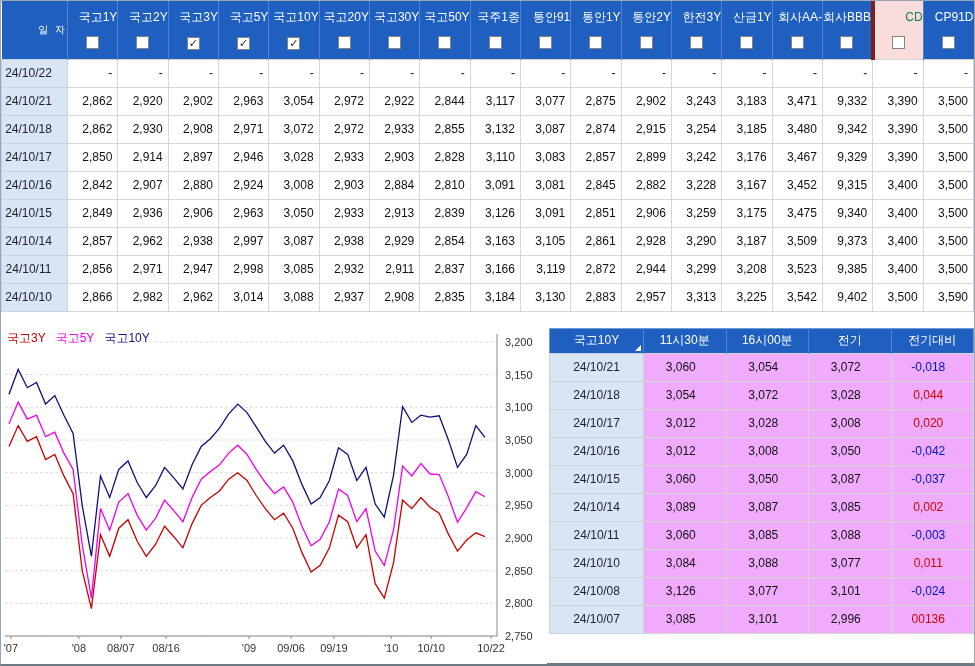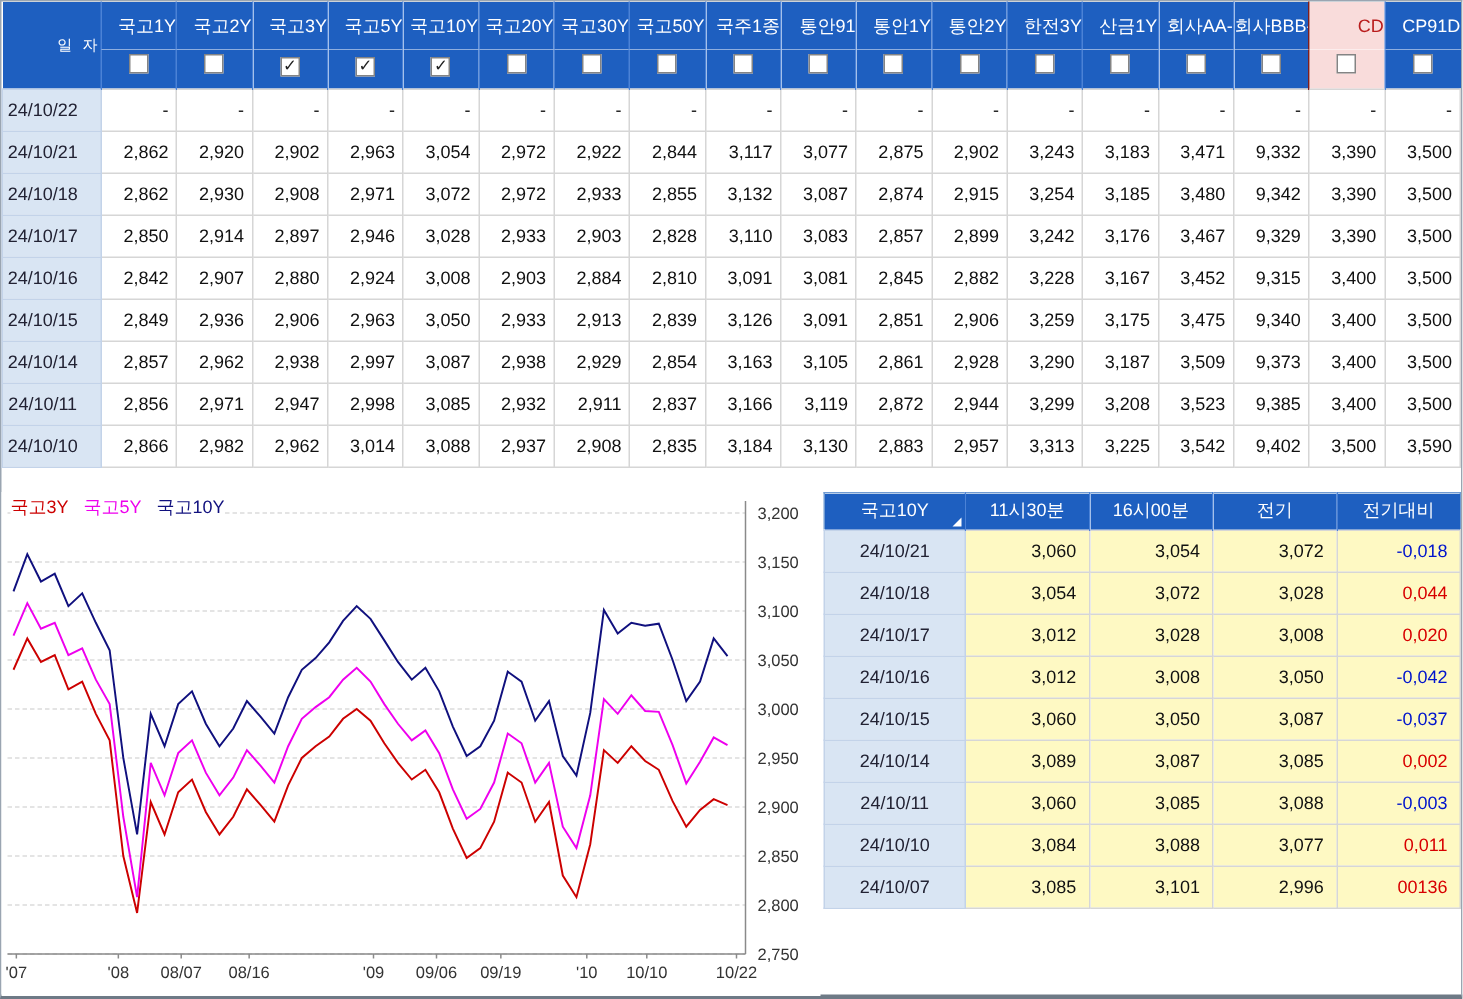--- a/index.html
+++ b/index.html
@@ -7,36 +7,36 @@
   body{font-family:"Liberation Sans","DejaVu Sans",sans-serif;font-size:12px;color:#111;overflow:hidden}
   .frame{width:975px;height:666px;background:#fff;border:1px solid #9aa5b1;border-bottom:3px solid #6e7a86}
 
   
   table{border-collapse:collapse;table-layout:fixed}
   .main-table{width:973px}
   .main-table th{background:#1e5fc0;color:#fff;font-weight:normal;font-size:12px;border-left:1px solid #4b82d6;overflow:hidden;white-space:nowrap}
   .main-table th.date-h{width:66px;border-left:none;font-size:10px;letter-spacing:2px}
   .main-table tr.labels th{height:32px;vertical-align:middle;text-align:right}
   .main-table tr.checks th{height:26px;text-align:center;vertical-align:top;padding-top:3px}
-  .main-table th.hl{background:#f9dcdb;color:#b91c1c;border-left:1px solid #7f1d1d}
+  .main-table th.hl{background:#f9dcdb;color:#15803d;border-left:4px solid #7f1d1d}
   .cb{display:inline-block;width:13px;height:13px;background:#fff;border:1px solid #848484;line-height:11px;font-size:11px;font-weight:bold;color:#222;text-align:center}
   .main-table td{height:28px;border:1px solid #d6d6d6;background:#fff;text-align:right;padding-right:5px;overflow:hidden;white-space:nowrap}
   .main-table td.date{background:#d9e5f3;border-color:#c3d3e9;text-align:center;padding-right:12px;color:#223}
 
   
   .bottom{display:flex;margin-top:16px;height:336px}
   .chart-panel{position:relative;width:546px;height:336px;background:#fff}
   .legend{position:absolute;top:2px;left:6px;display:flex;gap:10px;font-size:12px;background:#fff;z-index:2}
   .legend-item{font-weight:normal}
 
   
   .detail-table{width:425px;margin-left:2px;border:1px solid #6f9ad2;align-self:flex-start}
   .detail-table th{background:#1e5fc0;color:#fff;font-weight:normal;height:25px;border-left:1px solid #4b82d6;position:relative;overflow:hidden;white-space:nowrap;text-align:center}
   .detail-table th:first-child{border-left:none}
-  .detail-table td{height:28px;border:1px solid #d6d6d6;background:#fef9c3;text-align:right;padding-right:8px;overflow:hidden;white-space:nowrap}
+  .detail-table td{height:28px;border:1px solid #d6d6d6;background:#f0abfc;text-align:center;padding-right:8px;overflow:hidden;white-space:nowrap}
   .detail-table td.date{background:#d9e5f3;border-color:#c3d3e9;text-align:center;padding-right:0;color:#223}
   .detail-table td.neg{color:#0014cc}
   .detail-table td.pos{color:#d80000}
   .sort-tri{position:absolute;right:2px;bottom:2px;width:0;height:0;border-left:6px solid transparent;border-bottom:6px solid #ffffff}
 </style>
 </head>
 <body>
 
 <div class="frame">
 
@@ -418,20 +418,27 @@
             <td class="val neg">-0,003</td>
           </tr>
           <tr>
             <td class="date">24/10/10</td>
             <td class="val">3,084</td>
             <td class="val">3,088</td>
             <td class="val">3,077</td>
             <td class="val pos">0,011</td>
           </tr>
           <tr>
+            <td class="date">24/10/08</td>
+            <td class="val">3,126</td>
+            <td class="val">3,077</td>
+            <td class="val">3,101</td>
+            <td class="val neg">-0,024</td>
+          </tr>
+          <tr>
             <td class="date">24/10/07</td>
             <td class="val">3,085</td>
             <td class="val">3,101</td>
             <td class="val">2,996</td>
             <td class="val pos">00136</td>
           </tr>
         </tbody>
     </table>
   </div>
 

